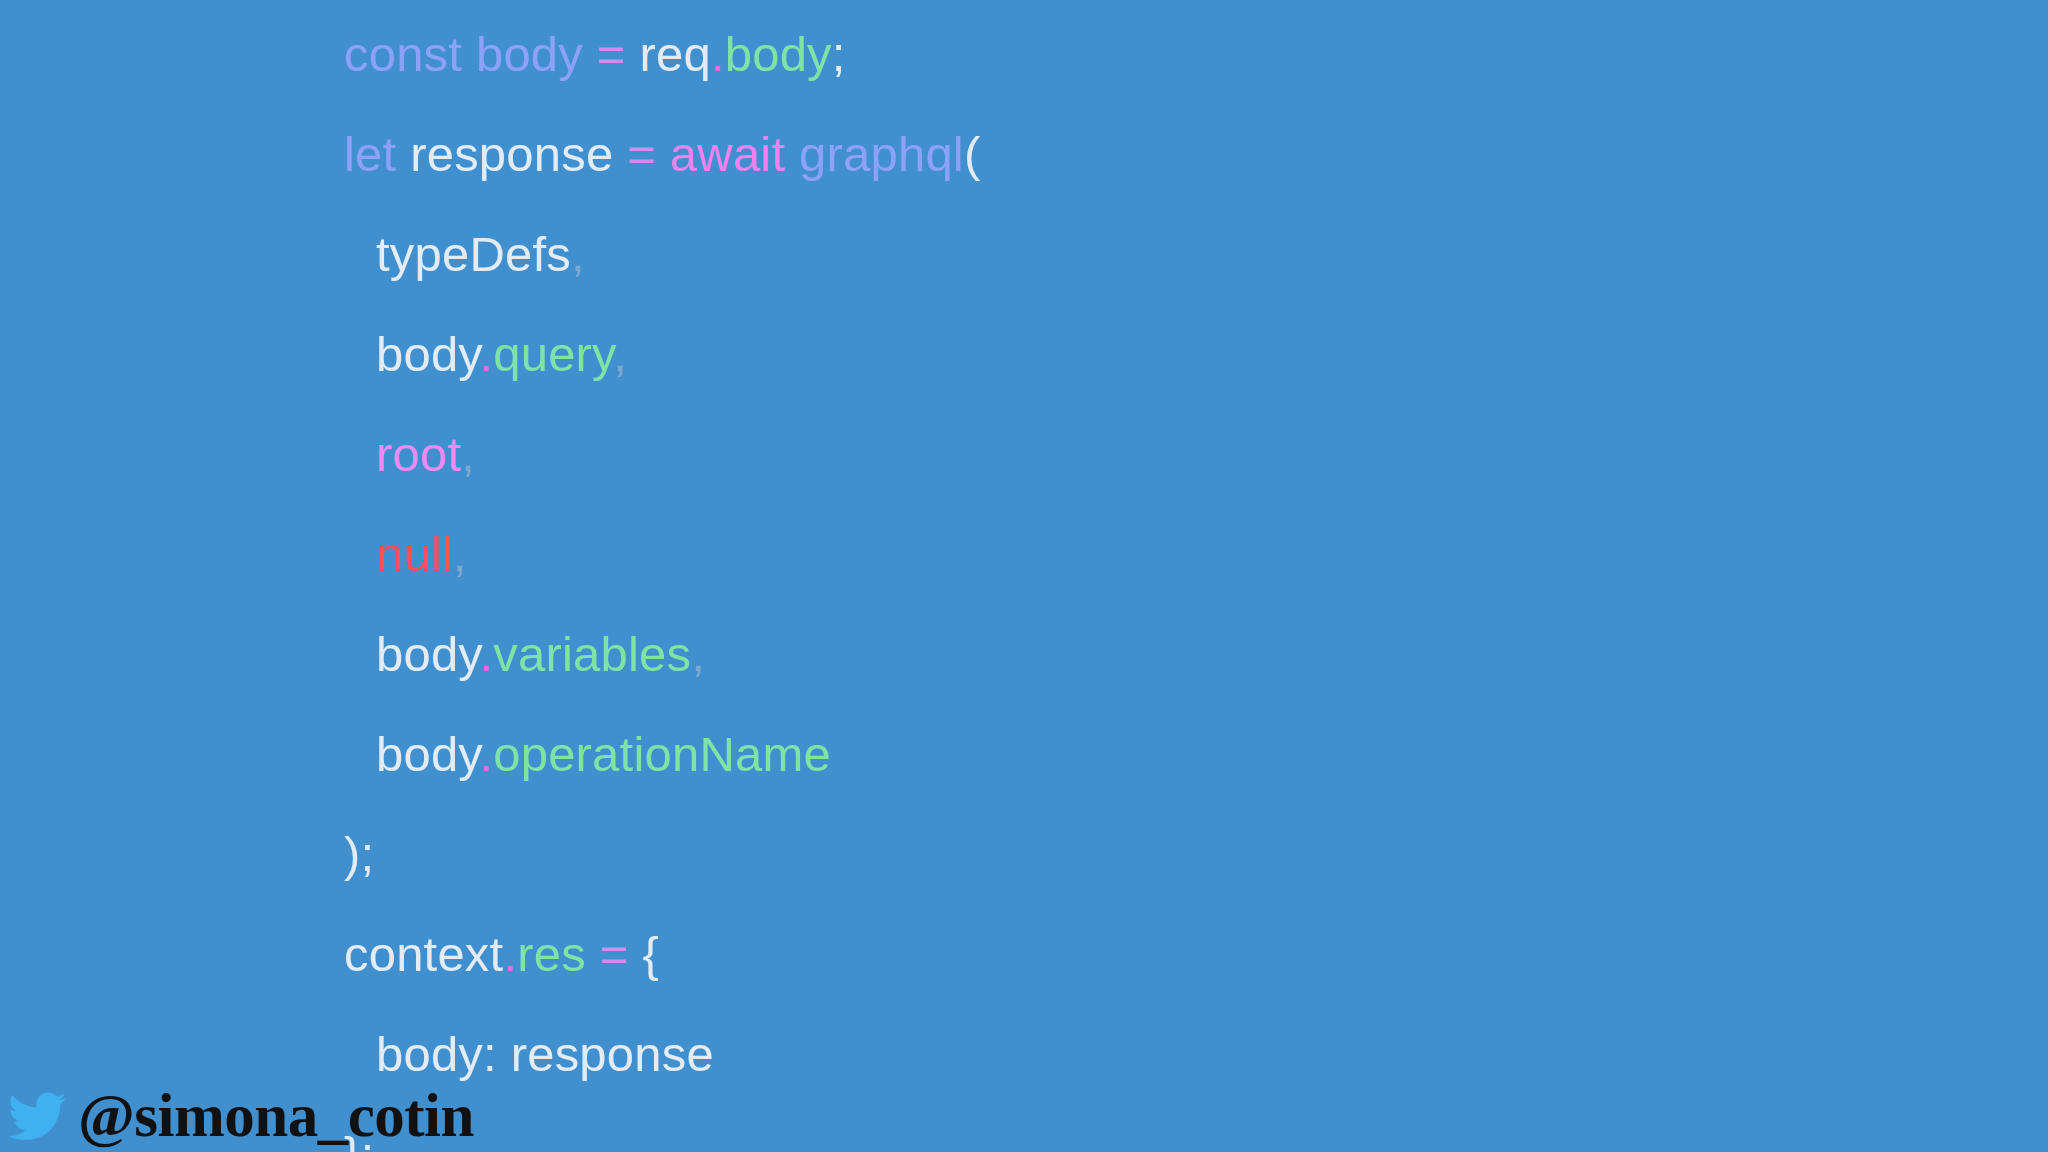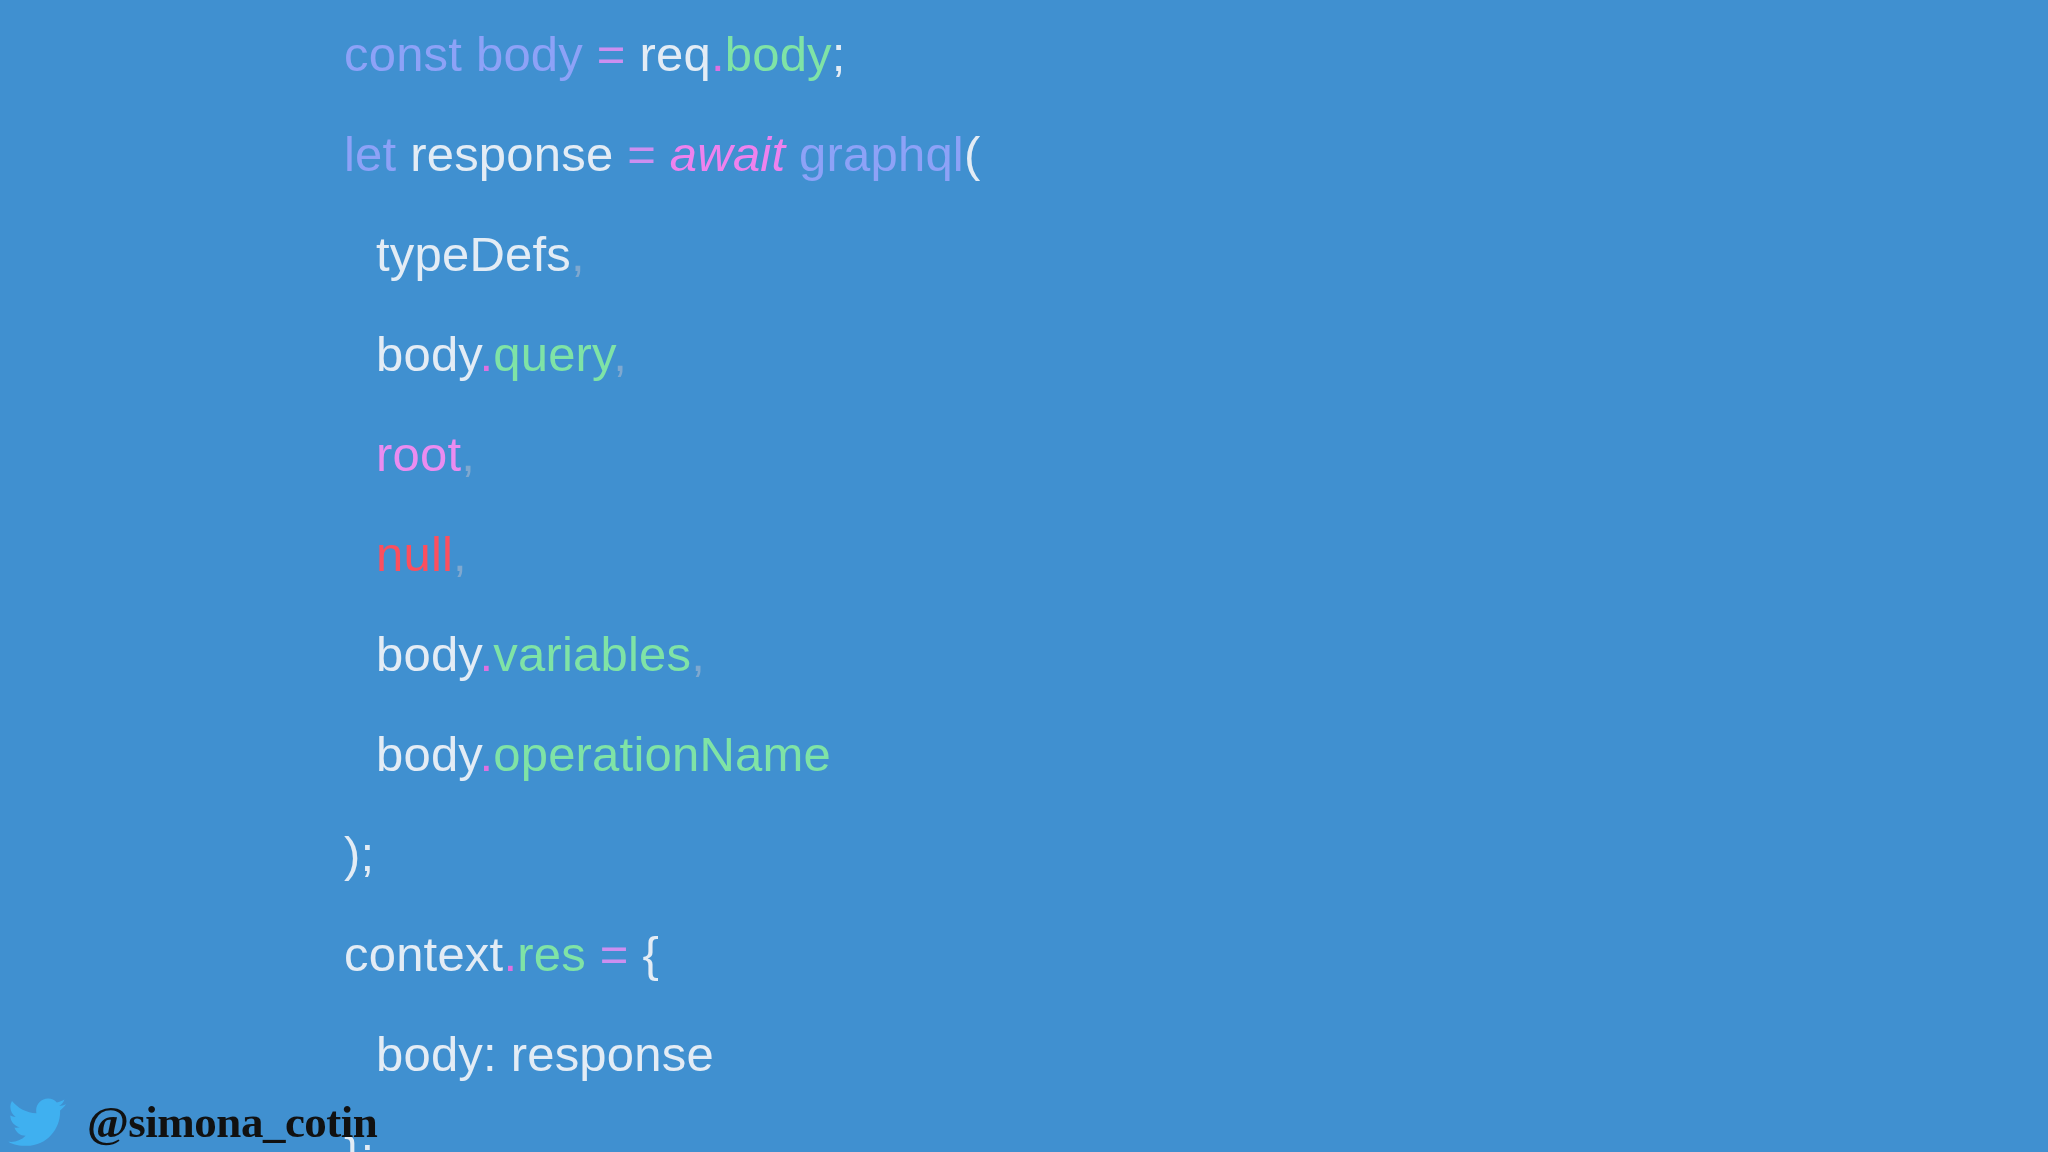--- a/index.html
+++ b/index.html
@@ -48,45 +48,44 @@
   }
 
   
   .ind-2 { padding-left: 344px; }
   .ind-3 { padding-left: 376px; }
 
   
   .tok-keyword   { color: #8da2f7; }   
   .tok-plain     { color: #e3ecf5; }
   .tok-op        { color: #cc8ff0; }   
-  .tok-await     { color: #ee82ee; font-style: italic; }   
+  .tok-await     { color: #ee82ee; }   
   .tok-dot       { color: #e070e0; }   
   .tok-prop      { color: #7fe3a6; }   
   .tok-root      { color: #ea8cf0; }   
   .tok-null      { color: #fb4f5e; }   
   .tok-comma     { color: #7fa8cf; }
 
   
   #watermark {
     position: absolute;
     left: 8px;
     bottom: 6px;
     display: flex;
     align-items: center;
     gap: 12px;
     z-index: 5;
   }
   #watermark .handle {
     font-family: "Liberation Serif", serif;
     font-weight: bold;
-    font-size: 45px;
+    font-size: 61px;
     color: #111111;
     line-height: 1;
     letter-spacing: -0.5px;
-    margin-left: 9px;
   }
   #watermark .bird {
     width: 58px;
     height: 48px;
     display: block;
   }
 </style>
 </head>
 <body>
 

